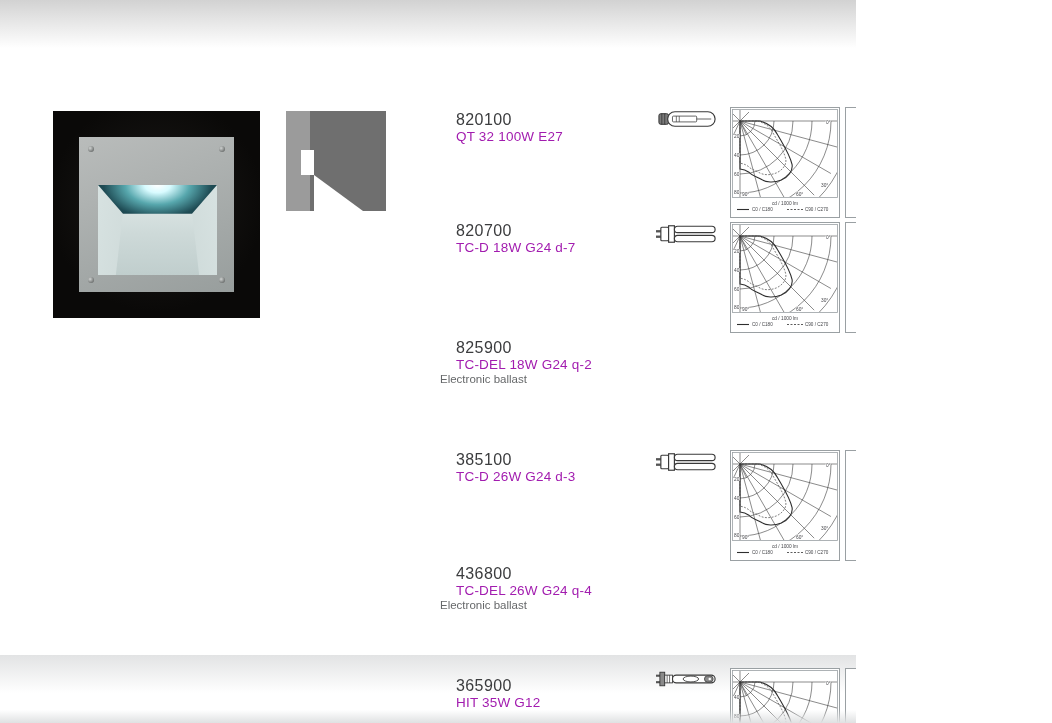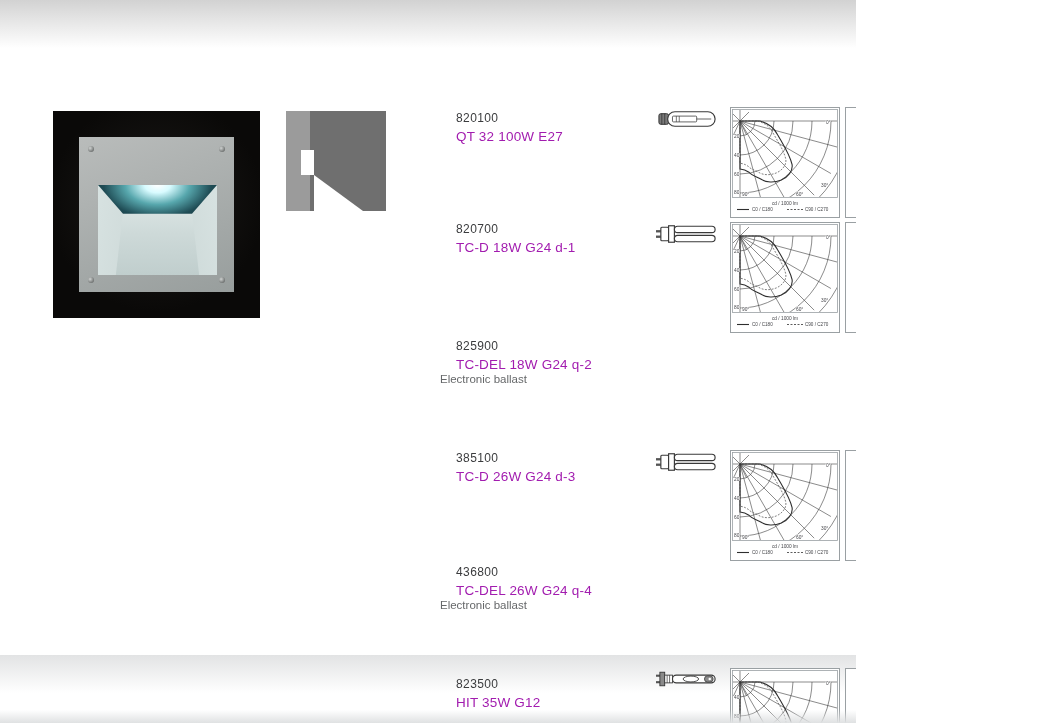--- a/index.html
+++ b/index.html
@@ -38,21 +38,21 @@
     clip-path:polygon(100% 0,100% 100%,85% 100%,79% 30%);
     background:linear-gradient(260deg,#d7e2e1,#bccac9);}
   
   .install{position:absolute;left:286px;top:111px;width:100px;height:100px;z-index:1;}
   .install .strip{position:absolute;left:0;top:0;width:24px;height:100%;background:#9b9b9b;}
   .install .block{position:absolute;left:24px;top:0;width:76px;height:100%;background:#6f6f6f;}
   .install .notch{position:absolute;left:15px;top:39px;width:13px;height:25px;background:#ffffff;}
   .install .beam{position:absolute;left:0;top:0;width:100%;height:100%;background:#ffffff;
     clip-path:polygon(28% 64%,77% 100%,28% 100%);}
   
-  .code{position:absolute;left:456px;font-size:12px;color:#3b3c3e;letter-spacing:.4px;z-index:2;}
+  .code{position:absolute;left:456px;font-size:16px;color:#3b3c3e;letter-spacing:.4px;z-index:2;}
   .lamp{position:absolute;left:456px;font-size:13.5px;color:#a21caf;letter-spacing:.2px;z-index:2;}
   .note{position:absolute;left:440px;font-size:11.5px;color:#66686a;z-index:2;}
   .lampicon{position:absolute;left:656px;width:62px;height:26px;z-index:2;}
   .diag{position:absolute;z-index:2;}
   .polar{left:730px;width:110px;height:111px;}
   .cart{left:845px;width:175px;height:111px;}
   svg text{font-family:"Liberation Sans",sans-serif;fill:#45464a;
     paint-order:stroke;stroke:#ffffff;stroke-width:1.1px;}
   svg text.nohalo{stroke:none;}
 </style>
@@ -240,21 +240,21 @@
       <text x="164.5" y="95" class="nohalo">0</text>
       <text x="87" y="109.5" text-anchor="middle" class="nohalo">m</text>
       <text x="58.5" y="61.5" font-size="4.8">1</text>
       <text x="72" y="68.5" font-size="4.8">5</text>
       <text x="85.5" y="73" font-size="4.8">10</text>
       <text x="73.5" y="86" font-size="4.8">50</text>
     </g>
   </svg>
 
   <div class="code" style="top:222px">820700</div>
-  <div class="lamp" style="top:240px">TC-D 18W G24 d-1</div>
+  <div class="lamp" style="top:240px">TC-D 18W G24 d-7</div>
   <svg class="lampicon" style="top:221px" viewBox="0 0 64 26">
       <use href="#tcd-base"></use>
     </svg>
 
   <svg class="diag polar" style="top:222px" viewBox="0 0 110 111">
     <use href="#polar-base"></use>
     <g font-size="4.8">
       <text x="4" y="30.5">20</text>
       <text x="4" y="49.5">40</text>
       <text x="4" y="68.5">60</text>
@@ -335,21 +335,21 @@
       <text x="72" y="68.5" font-size="4.8">5</text>
       <text x="85.5" y="73" font-size="4.8">10</text>
       <text x="73.5" y="86" font-size="4.8">50</text>
     </g>
   </svg>
 
   <div class="code" style="top:565px">436800</div>
   <div class="lamp" style="top:583px">TC-DEL 26W G24 q-4</div>
   <div class="note" style="top:599px">Electronic ballast</div>
 
-  <div class="code" style="top:677px">823500</div>
+  <div class="code" style="top:677px">365900</div>
   <div class="lamp" style="top:695px">HIT 35W G12</div>
   <svg class="lampicon" style="top:666px" viewBox="0 0 64 26">
       <use href="#hit-base"></use>
     </svg>
 
   <svg class="diag polar" style="top:668px" viewBox="0 0 110 111">
     <use href="#polar-base"></use>
     <g font-size="4.8">
       <text x="4" y="30.5">40</text>
       <text x="4" y="49.5">80</text>

